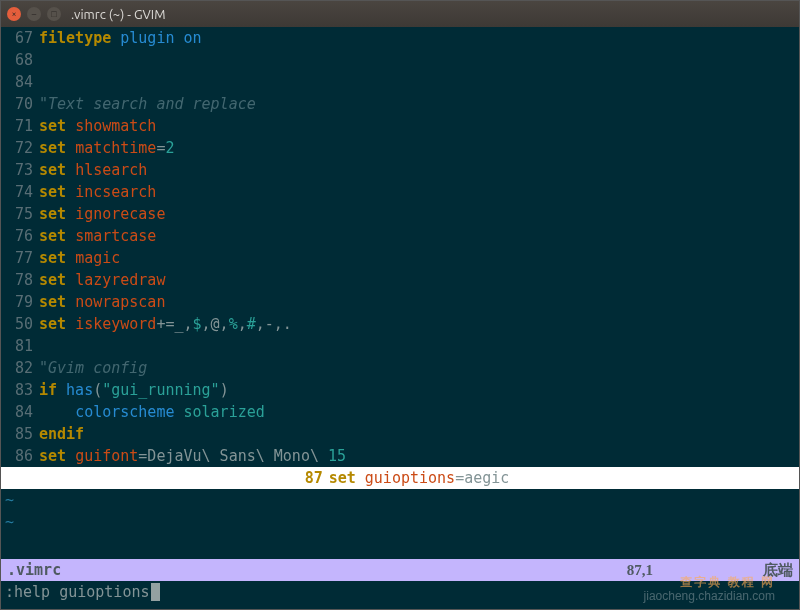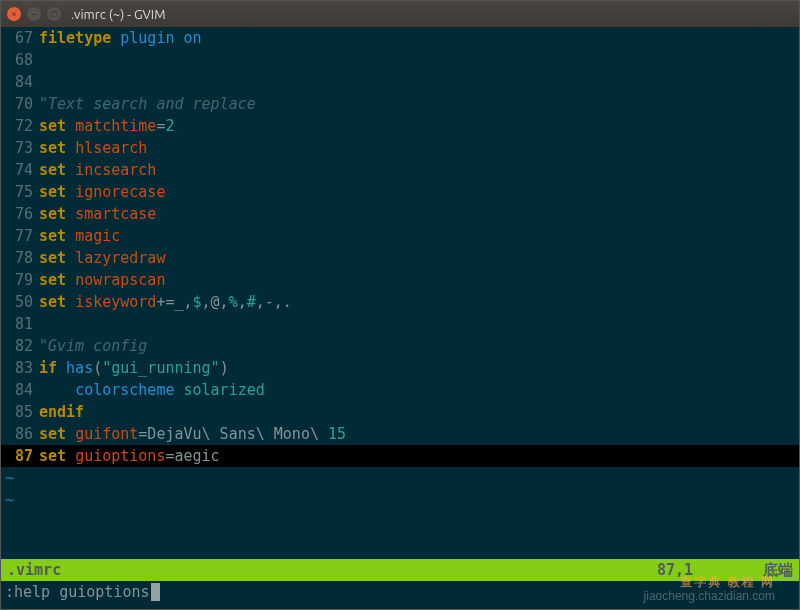--- a/index.html
+++ b/index.html
@@ -47,21 +47,21 @@
     bottom: 0;
     background: #002b36;
     font-size: 15px;
     line-height: 22px;
   }
   .line {
     display: flex;
     white-space: pre;
     height: 22px;
   }
-  .line.current { background: #000000; }
+  .line.current { background: #ffffff; justify-content: center; }
   .gutter {
     width: 38px;
     text-align: right;
     padding-right: 6px;
     color: #586e75;
     flex-shrink: 0;
   }
   .line.current .gutter { color: #b58900; font-weight: bold; }
   .codecell { color: #839496; }
   .tk-kw { color: #b58900; font-weight: bold; }           
@@ -77,30 +77,30 @@
     padding-left: 4px;
     height: 22px;
     white-space: pre;
   }
   .statusline {
     position: absolute;
     bottom: 28px;
     left: 0;
     right: 0;
     height: 22px;
-    background: #84cc16;
+    background: #c4b5fd;
     color: #4f5a61;
     display: flex;
     align-items: center;
     font-size: 15px;
     font-weight: bold;
     padding: 0 6px;
   }
   .statusline .spacer { flex: 1; }
-  .statusline .pos { margin-right: 70px; }
+  .statusline .pos { margin-right: 110px; font-family: Liberation Serif, serif; }
   .cmdline {
     position: absolute;
     bottom: 6px;
     left: 0;
     right: 0;
     height: 22px;
     color: #839496;
     display: flex;
     align-items: center;
     padding-left: 4px;
@@ -137,20 +137,21 @@
   </div>
   <span>.vimrc (~) - GVIM</span>
 </div>
 
 <div class="editor" id="editor">
 
   <div class="line"><span class="gutter">67</span><span class="codecell"><span class="tk-kw">filetype</span><span class="tk-norm"> </span><span class="tk-cmd">plugin</span><span class="tk-norm"> </span><span class="tk-cmd">on</span></span></div>
     <div class="line"><span class="gutter">68</span></div>
     <div class="line"><span class="gutter">84</span><span class="codecell"></span></div>
     <div class="line"><span class="gutter">70</span><span class="codecell"><span class="tk-cmt">"Text search and replace</span></span></div>
+    <div class="line"><span class="gutter">71</span><span class="codecell"><span class="tk-kw">set</span><span class="tk-norm"> </span><span class="tk-opt">showmatch</span></span></div>
     <div class="line"><span class="gutter">72</span><span class="codecell"><span class="tk-kw">set</span><span class="tk-norm"> </span><span class="tk-opt">matchtime</span><span class="tk-norm">=</span><span class="tk-num">2</span></span></div>
     <div class="line"><span class="gutter">73</span><span class="codecell"><span class="tk-kw">set</span><span class="tk-norm"> </span><span class="tk-opt">hlsearch</span></span></div>
     <div class="line"><span class="gutter">74</span><span class="codecell"><span class="tk-kw">set</span><span class="tk-norm"> </span><span class="tk-opt">incsearch</span></span></div>
     <div class="line"><span class="gutter">75</span><span class="codecell"><span class="tk-kw">set</span><span class="tk-norm"> </span><span class="tk-opt">ignorecase</span></span></div>
     <div class="line"><span class="gutter">76</span><span class="codecell"><span class="tk-kw">set</span><span class="tk-norm"> </span><span class="tk-opt">smartcase</span></span></div>
     <div class="line"><span class="gutter">77</span><span class="codecell"><span class="tk-kw">set</span><span class="tk-norm"> </span><span class="tk-opt">magic</span></span></div>
     <div class="line"><span class="gutter">78</span><span class="codecell"><span class="tk-kw">set</span><span class="tk-norm"> </span><span class="tk-opt">lazyredraw</span></span></div>
     <div class="line"><span class="gutter">79</span><span class="codecell"><span class="tk-kw">set</span><span class="tk-norm"> </span><span class="tk-opt">nowrapscan</span></span></div>
     <div class="line"><span class="gutter">50</span><span class="codecell"><span class="tk-kw">set</span><span class="tk-norm"> </span><span class="tk-opt">iskeyword</span><span class="tk-norm">+=_,</span><span class="tk-num">$</span><span class="tk-norm">,@,</span><span class="tk-num">%</span><span class="tk-norm">,</span><span class="tk-num">#</span><span class="tk-norm">,-,.</span></span></div>
     <div class="line"><span class="gutter">81</span><span class="codecell"></span></div>

